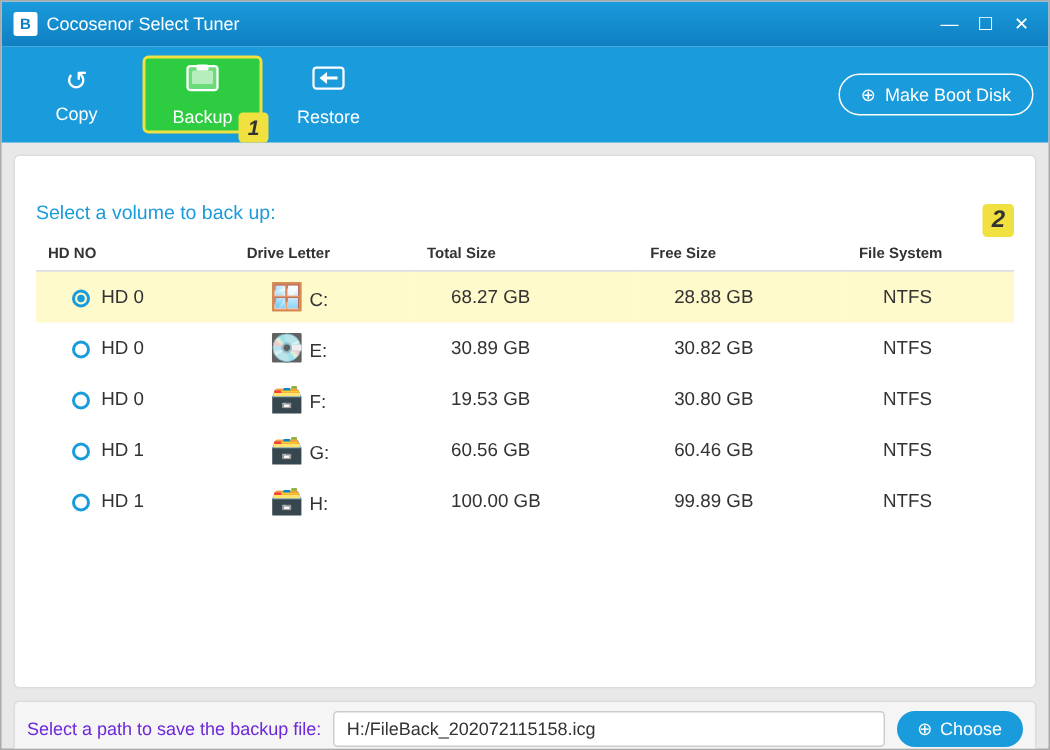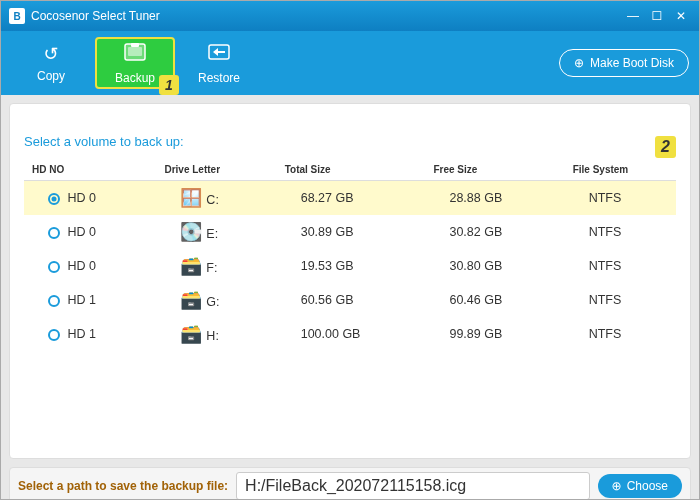--- a/index.html
+++ b/index.html
@@ -179,31 +179,30 @@
       align-items: center;
       padding: 0 8px 0 8px;
       gap: 8px;
       margin: 0 8px;
       background: #f5f5f5;
       border: 1px solid #ddd;
       border-radius: 4px;
       height: 38px;
     }
     .path-label {
-      color: #a16207;
+      color: #6d28d9;
       font-size: 12px;
       white-space: nowrap;
-      font-weight: bold;
     }
     .path-input {
       flex: 1;
       border: 1px solid #ccc;
       border-radius: 3px;
       padding: 4px 8px;
-      font-size: 16px;
+      font-size: 12px;
       background: white;
       color: #333;
       outline: none;
     }
     .choose-btn {
       background: #1a9bdb;
       color: white;
       border: none;
       border-radius: 20px;
       padding: 5px 14px;

